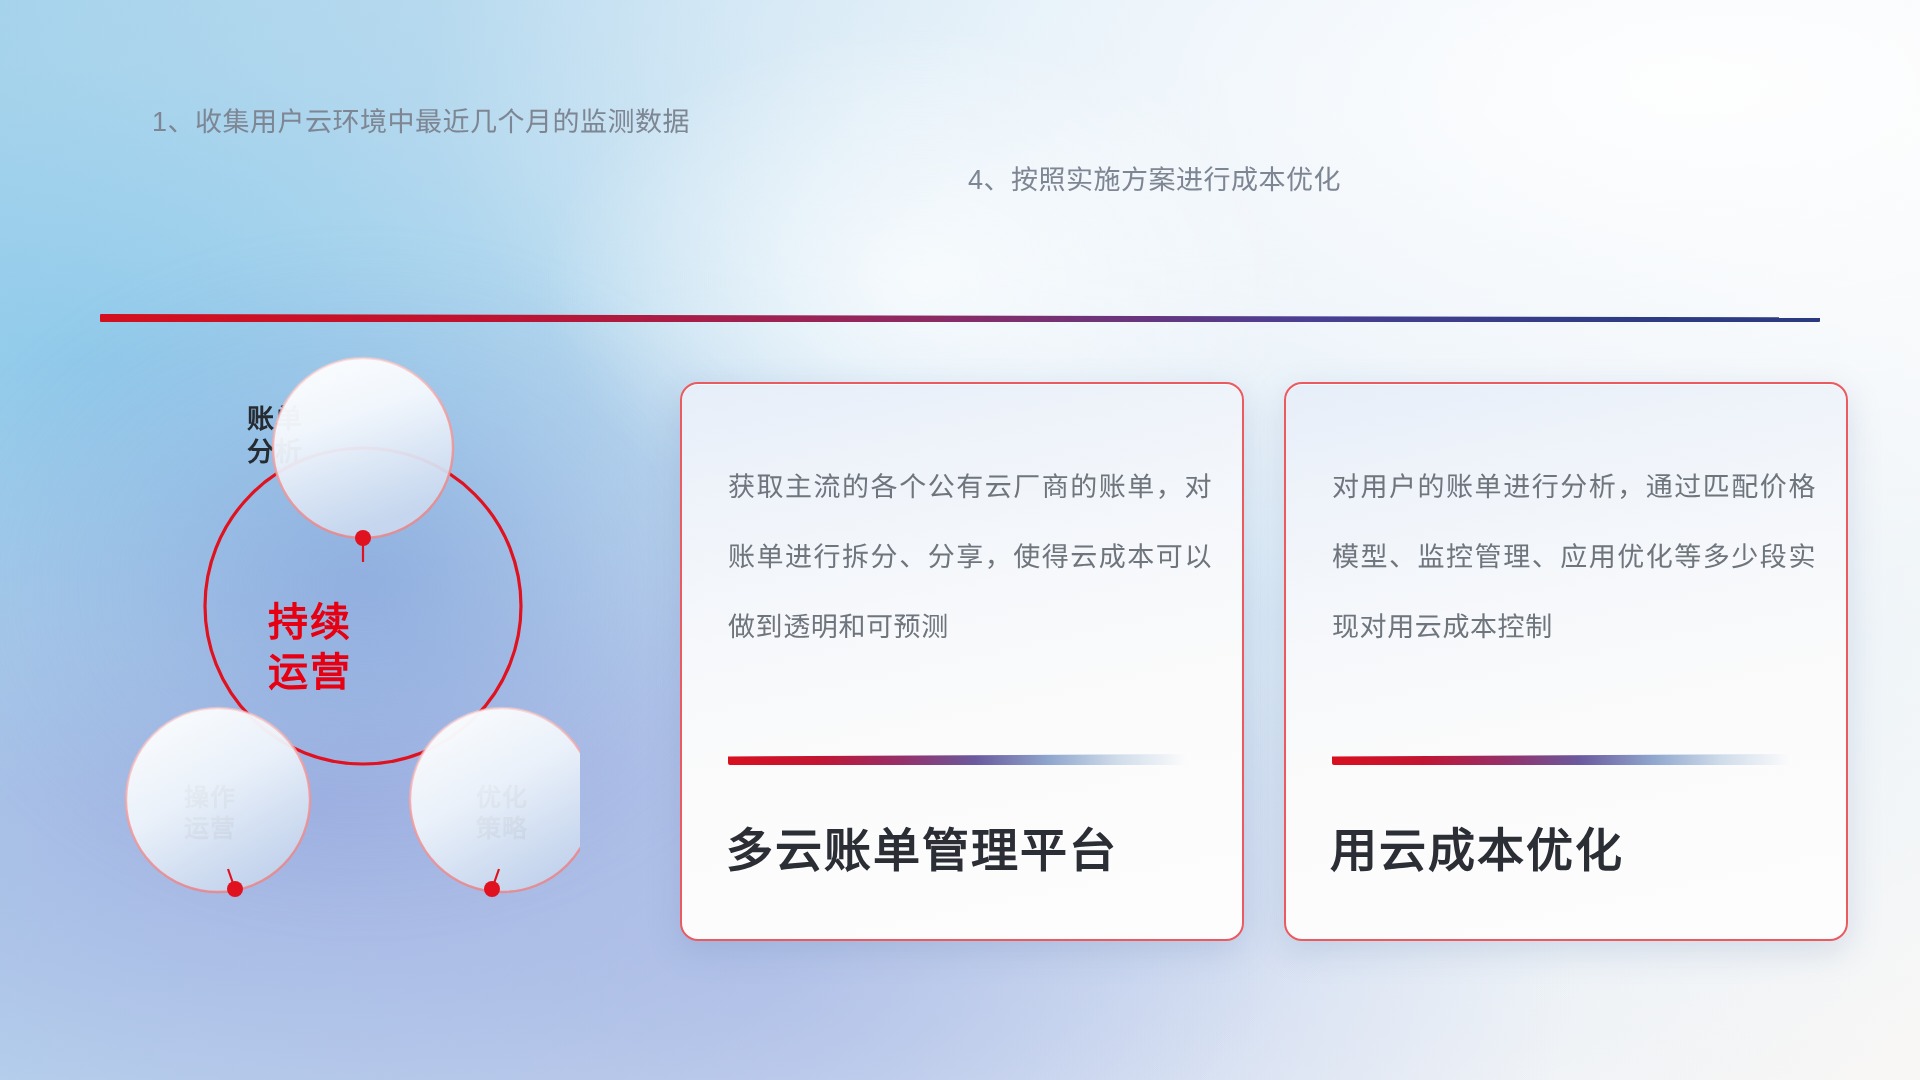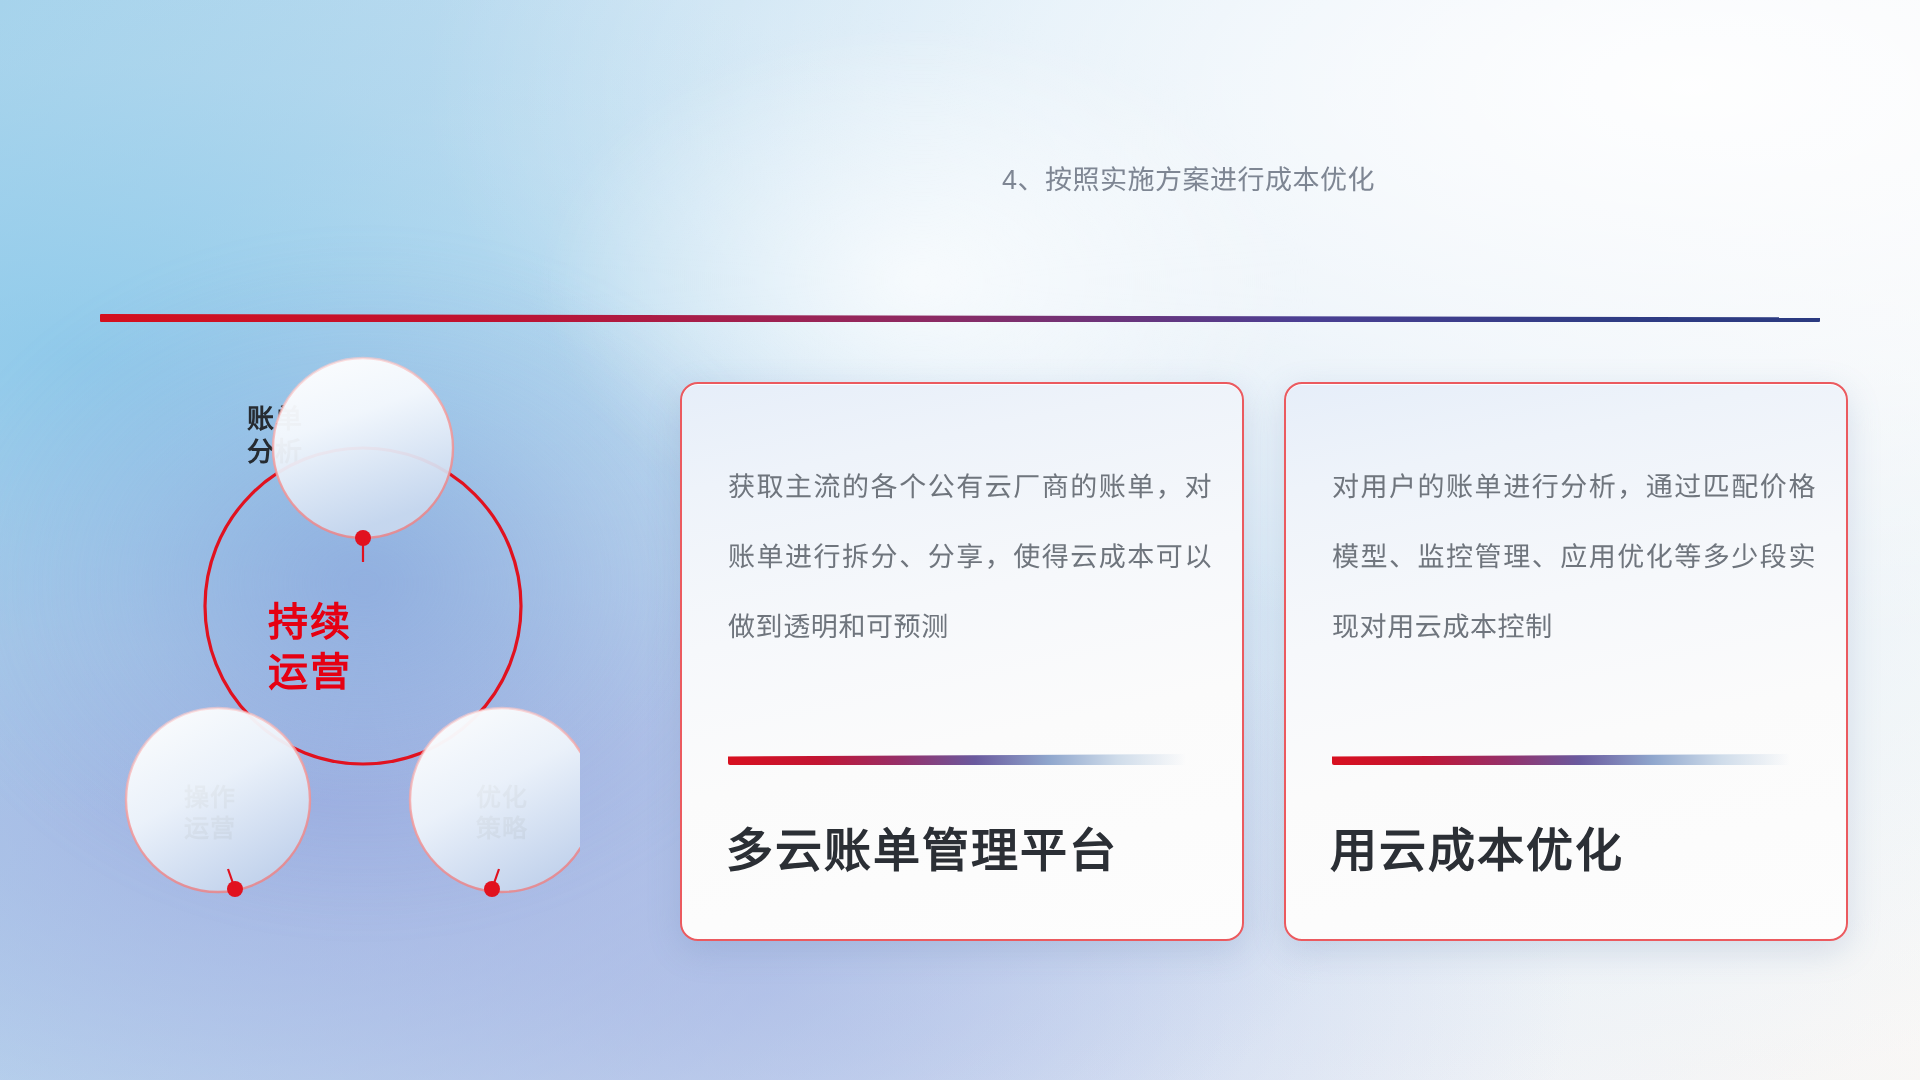--- a/index.html
+++ b/index.html
@@ -31,21 +31,21 @@
   #stage:after{
     content:"";position:absolute;left:28%;top:2%;width:40%;height:48%;
     background:radial-gradient(closest-side, rgba(255,255,255,0.75) 0%, rgba(255,255,255,0) 100%);
     filter:blur(10px);pointer-events:none;
   }
 
   
   .bullets{position:absolute;z-index:6;color:#7e8693;font-weight:400;letter-spacing:.5px;}
   .bullets .line{white-space:nowrap;}
   #bullets-left{left:152px;top:94px;font-size:27px;line-height:57px;}
-  #bullets-right{left:1002px;top:152px;font-size:27px;line-height:57px;}
+  #bullets-right{left:968px;top:152px;font-size:27px;line-height:57px;}
 
   
   #top-rule{
     position:absolute;z-index:6;left:100px;top:314px;width:1720px;height:8px;
     background:linear-gradient(90deg,#d4101e 0%, #c01230 22%, #8d2a63 48%, #4a3f93 70%, #2f3c84 88%, #2b3a80 100%);
     clip-path:polygon(0 0,100% 42%,100% 100%,0 100%);
     border-radius:1px;
   }
 
   
@@ -89,20 +89,21 @@
     position:absolute;left:44px;right:24px;bottom:58px;
     color:#2b2f35;font-weight:800;font-size:47px;letter-spacing:2px;white-space:nowrap;
   }
 </style>
 </head>
 <body>
 
 <div id="stage">
 
   <div class="bullets" id="bullets-left">
+    <div class="line">1、收集用户云环境中最近几个月的监测数据</div>
   </div>
 
   <div class="bullets" id="bullets-right">
     <div class="line">4、按照实施方案进行成本优化</div>
   </div>
 
   <div id="top-rule"></div>
 
   <div id="venn">
     <svg width="480" height="600" viewBox="0 0 480 600">

